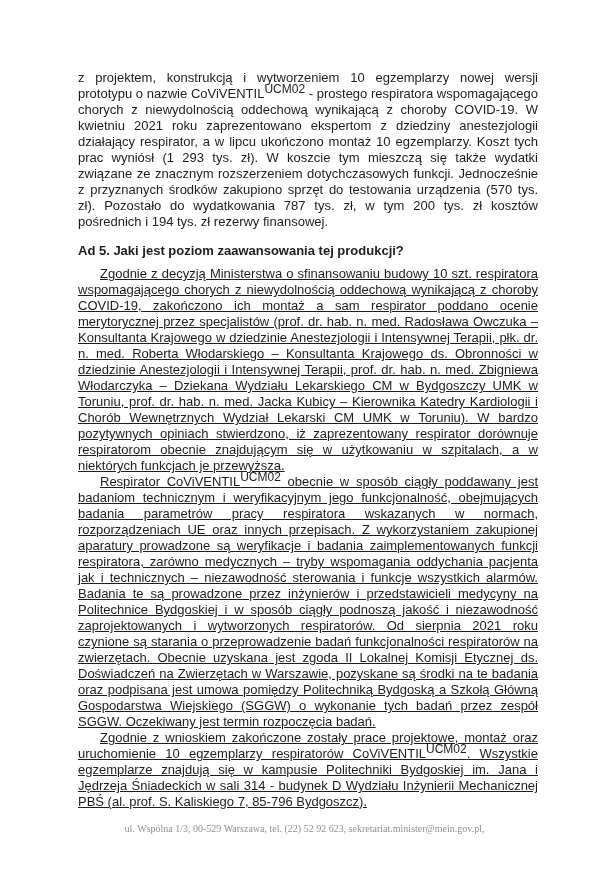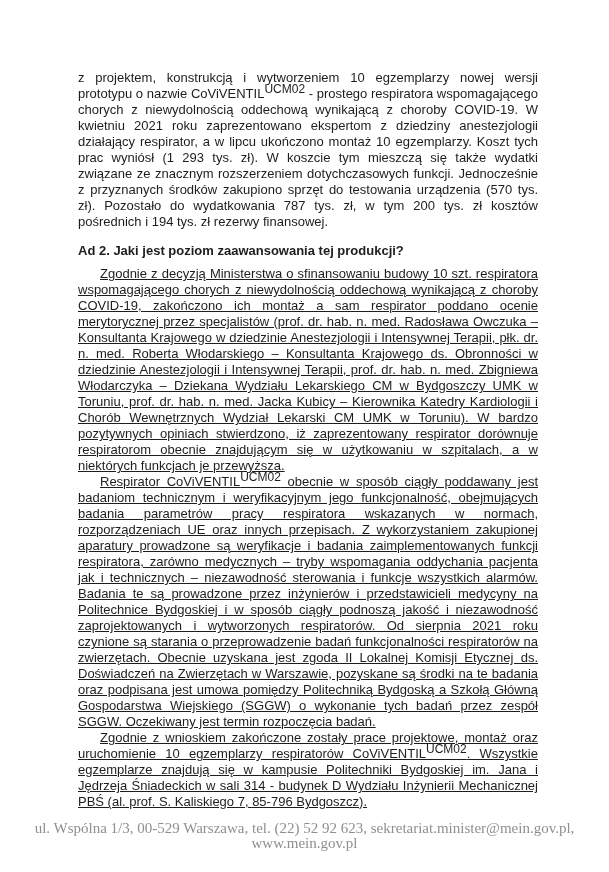--- a/index.html
+++ b/index.html
@@ -51,33 +51,32 @@
     vertical-align: 5px;
     letter-spacing: 0;
   }
   .page-footer {
     position: absolute;
     left: 0;
     top: 821px;
     width: 100%;
     text-align: center;
     font-family: "Liberation Serif", serif;
-    font-size: 15px;
+    font-size: 10px;
     line-height: 15px;
     color: #8f8f8f;
   }
 </style>
 </head>
 <body>
 
 <div class="page">
   <div class="doc-body">
       <p class="doc-paragraph"><span>z projektem, konstrukcją i wytworzeniem 10 egzemplarzy nowej wersji prototypu o nazwie CoViVENTIL</span><sup>UCM02</sup><span> - prostego respiratora wspomagającego chorych z niewydolnością oddechową wynikającą z choroby COVID-19. W kwietniu 2021 roku zaprezentowano ekspertom z dziedziny anestezjologii działający respirator, a w lipcu ukończono montaż 10 egzemplarzy. Koszt tych prac wyniósł (1 293 tys. zł). W koszcie tym mieszczą się także wydatki związane ze znacznym rozszerzeniem dotychczasowych funkcji. Jednocześnie z przyznanych środków zakupiono sprzęt do testowania urządzenia (570 tys. zł). Pozostało do wydatkowania 787 tys. zł, w tym 200 tys. zł kosztów pośrednich i 194 tys. zł rezerwy finansowej.</span></p>
-      <h2 class="doc-heading">Ad 2. Jaki jest poziom zaawansowania tej produkcji?</h2>
+      <h2 class="doc-heading">Ad 5. Jaki jest poziom zaawansowania tej produkcji?</h2>
       <p class="doc-paragraph indent"><span>Zgodnie z decyzją Ministerstwa o sfinansowaniu budowy 10 szt. respiratora wspomagającego chorych z niewydolnością oddechową wynikającą z choroby COVID-19, zakończono ich montaż a sam respirator poddano ocenie merytorycznej przez specjalistów (prof. dr. hab. n. med. Radosława Owczuka – Konsultanta Krajowego w dziedzinie Anestezjologii i Intensywnej Terapii, płk. dr. n. med. Roberta Włodarskiego – Konsultanta Krajowego ds. Obronności w dziedzinie Anestezjologii i Intensywnej Terapii, prof. dr. hab. n. med. Zbigniewa Włodarczyka – Dziekana Wydziału Lekarskiego CM w Bydgoszczy UMK w Toruniu, prof. dr. hab. n. med. Jacka Kubicy – Kierownika Katedry Kardiologii i Chorób Wewnętrznych Wydział Lekarski CM UMK w Toruniu). W bardzo pozytywnych opiniach stwierdzono, iż zaprezentowany respirator dorównuje respiratorom obecnie znajdującym się w użytkowaniu w szpitalach, a w niektórych funkcjach je przewyższa.</span></p>
       <p class="doc-paragraph indent"><span>Respirator CoViVENTIL</span><sup>UCM02</sup><span> obecnie w sposób ciągły poddawany jest badaniom technicznym i weryfikacyjnym jego funkcjonalność, obejmujących badania parametrów pracy respiratora wskazanych w normach, rozporządzeniach UE oraz innych przepisach. Z wykorzystaniem zakupionej aparatury prowadzone są weryfikacje i badania zaimplementowanych funkcji respiratora, zarówno medycznych – tryby wspomagania oddychania pacjenta jak i technicznych – niezawodność sterowania i funkcje wszystkich alarmów. Badania te są prowadzone przez inżynierów i przedstawicieli medycyny na Politechnice Bydgoskiej i w sposób ciągły podnoszą jakość i niezawodność zaprojektowanych i wytworzonych respiratorów. Od sierpnia 2021 roku czynione są starania o przeprowadzenie badań funkcjonalności respiratorów na zwierzętach. Obecnie uzyskana jest zgoda II Lokalnej Komisji Etycznej ds. Doświadczeń na Zwierzętach w Warszawie, pozyskane są środki na te badania oraz podpisana jest umowa pomiędzy Politechniką Bydgoską a Szkołą Główną Gospodarstwa Wiejskiego (SGGW) o wykonanie tych badań przez zespół SGGW. Oczekiwany jest termin rozpoczęcia badań.</span></p>
       <p class="doc-paragraph indent"><span>Zgodnie z wnioskiem zakończone zostały prace projektowe, montaż oraz uruchomienie 10 egzemplarzy respiratorów CoViVENTIL</span><sup>UCM02</sup><span>. Wszystkie egzemplarze znajdują się w kampusie Politechniki Bydgoskiej im. Jana i Jędrzeja Śniadeckich w sali 314 - budynek D Wydziału Inżynierii Mechanicznej PBŚ (al. prof. S. Kaliskiego 7, 85-796 Bydgoszcz).</span></p>
     </div>
   <div class="page-footer">
     <div>ul. Wspólna 1/3, 00-529 Warszawa, tel. (22) 52 92 623, sekretariat.minister@mein.gov.pl,</div>
-    <div>www.mein.gov.pl</div>
   </div>
 </div>
 
 </body></html>

